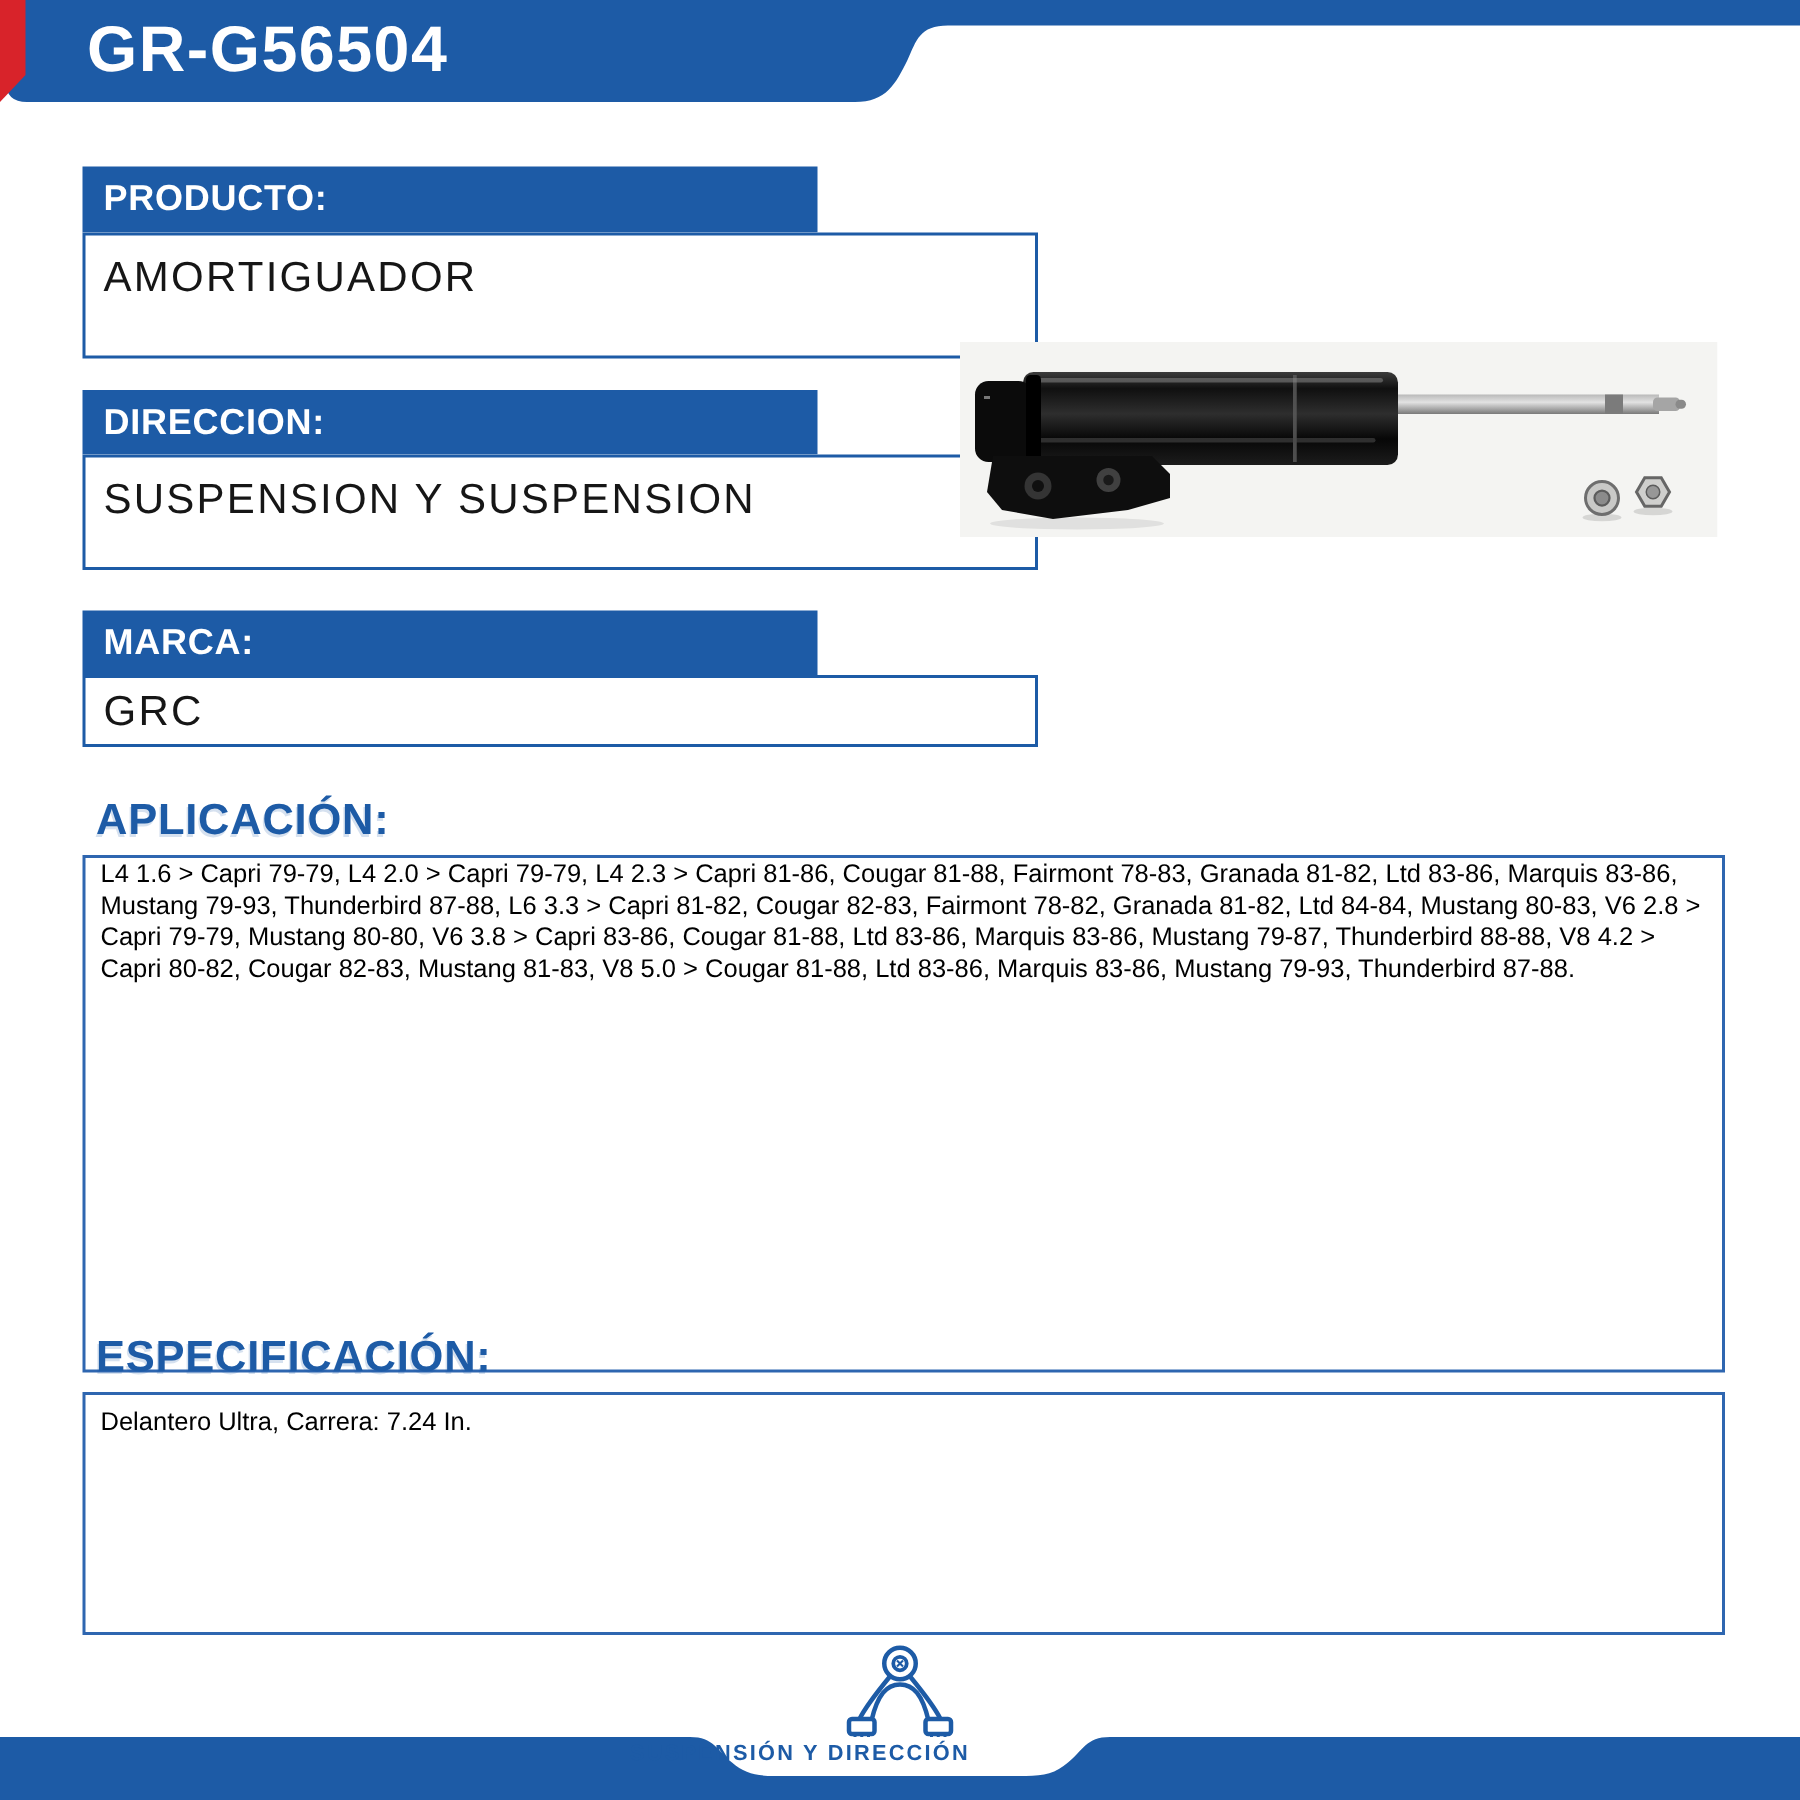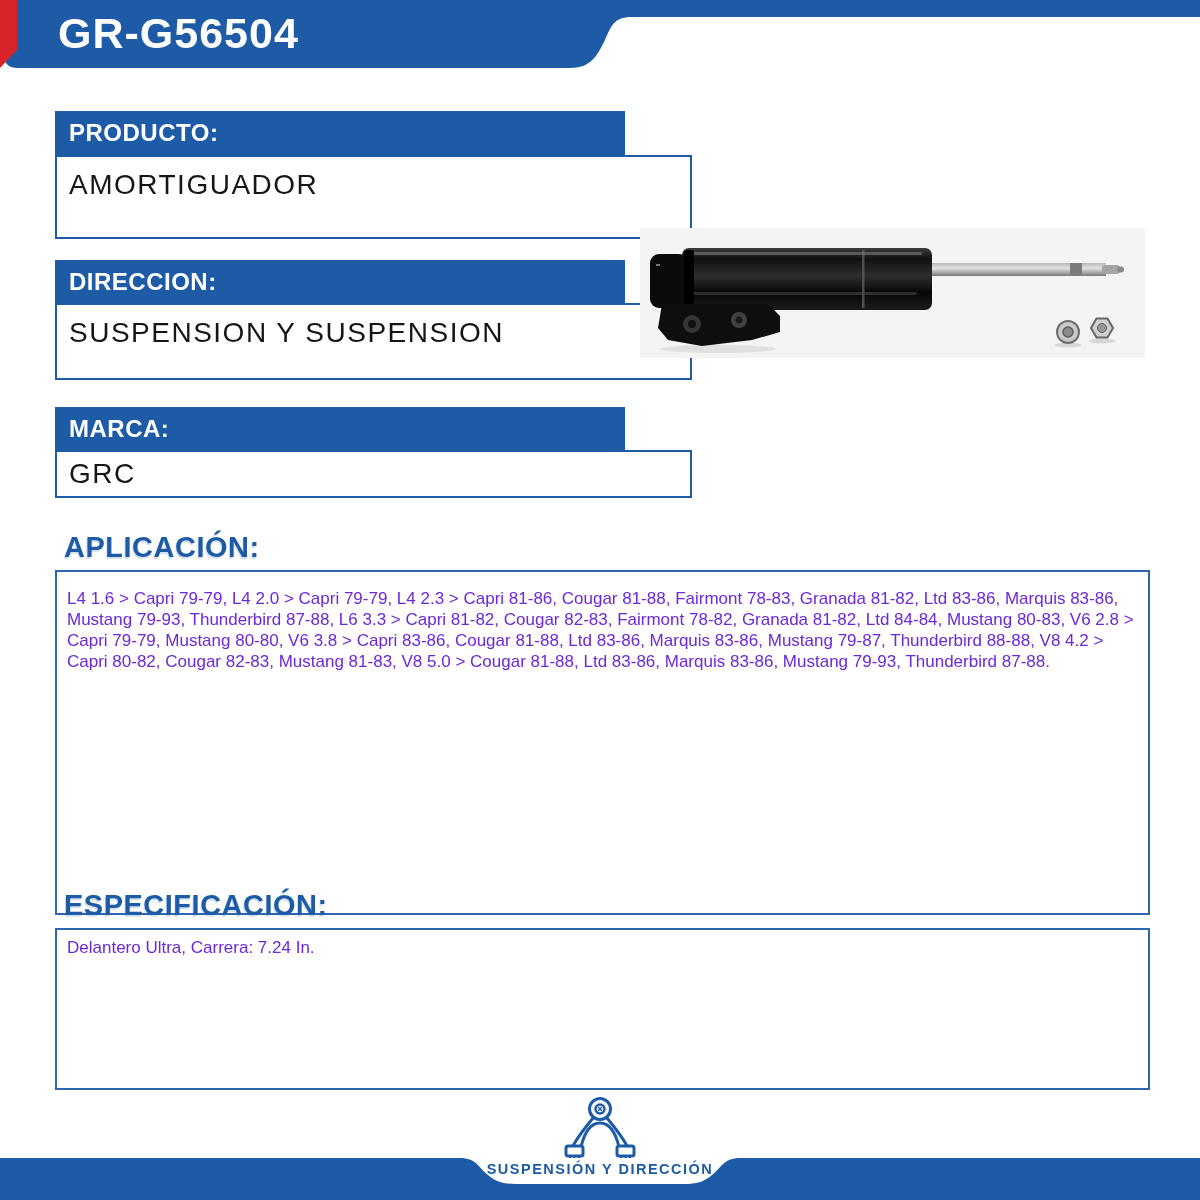--- a/index.html
+++ b/index.html
@@ -10,21 +10,21 @@
   .abs{position:absolute;}
 
   
   .header-title{
     left:58px;top:9px;width:700px;
     font-size:43px;font-weight:bold;color:#ffffff;letter-spacing:1px;
   }
 
   
   .field-bar{
-    left:55px;width:570px;background:#1d5ba6;color:#ffffff;
+    left:55px;width:490px;background:#1d5ba6;color:#ffffff;
     font-weight:bold;font-size:24px;padding-left:14px;box-sizing:border-box;
     letter-spacing:0.5px;
   }
   .field-box{
     left:55px;width:637px;background:#ffffff;border:2px solid #1d5ba6;
     box-sizing:border-box;color:#161616;font-size:28px;font-weight:400;
     letter-spacing:1.5px;padding-left:12px;
   }
   #producto-bar{top:111px;height:44px;line-height:44px;}
   #producto-box{top:155px;height:84px;padding-top:12px;}
@@ -38,31 +38,31 @@
 
   
   .section-title{
     font-size:29px;font-weight:bold;color:#1d5ba6;letter-spacing:0.5px;
     text-shadow:-1px 2px 0 rgba(29,91,166,0.18);
   }
   #aplicacion-title{left:64px;top:531px;text-align:center;}
   #especificacion-title{left:64px;top:889px;}
   .section-box{
     left:55px;width:1095px;background:#ffffff;border:2px solid #2e66b0;
-    box-sizing:border-box;color:#6d28d9;font-size:17px;line-height:21px;
-    padding:16px 10px;
+    box-sizing:border-box;color:#000000;font-size:17px;line-height:21px;
+    padding:0 10px;
   }
   #aplicacion-box{top:570px;height:345px;}
   #especificacion-box{top:928px;height:162px;padding-top:7px;}
 
   
   .footer-bar{left:0;top:1158px;width:1200px;height:42px;background:#1d5ba6;}
   .footer-notch{left:450px;top:1158px;width:300px;height:30px;}
   .footer-text{
-    left:420px;top:1161px;width:360px;text-align:center;
+    left:420px;top:1161px;width:360px;
     font-size:14.5px;font-weight:bold;color:#1d5ba6;letter-spacing:1.5px;
   }
   .logo-icon{left:552px;top:1096px;width:96px;height:66px;}
 </style>
 </head>
 <body>
 
 <svg class="abs" style="left:0;top:0;" width="1200" height="70" viewBox="0 0 1200 70">
   <path d="M0,0 H1200 V17 H632 C613,17 611,27 605,40 C597,56 591,68 570,68 H18 Q4,68 4,55 L4,0 Z" fill="#1d5ba6"></path>
   <polygon points="0,0 17,0 17,50 0,68" fill="#d8232a"></polygon>

